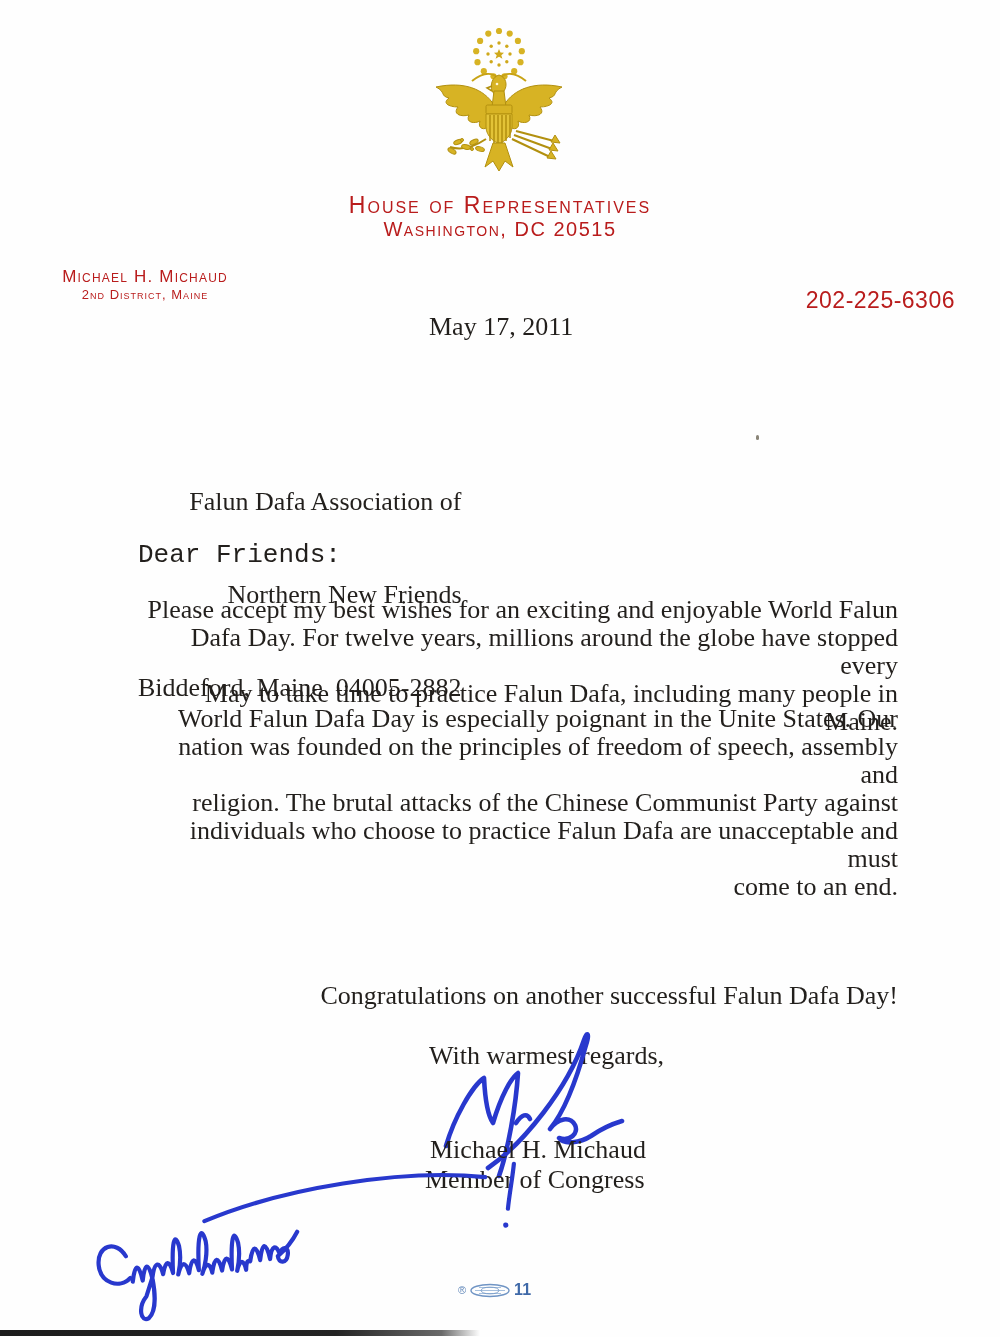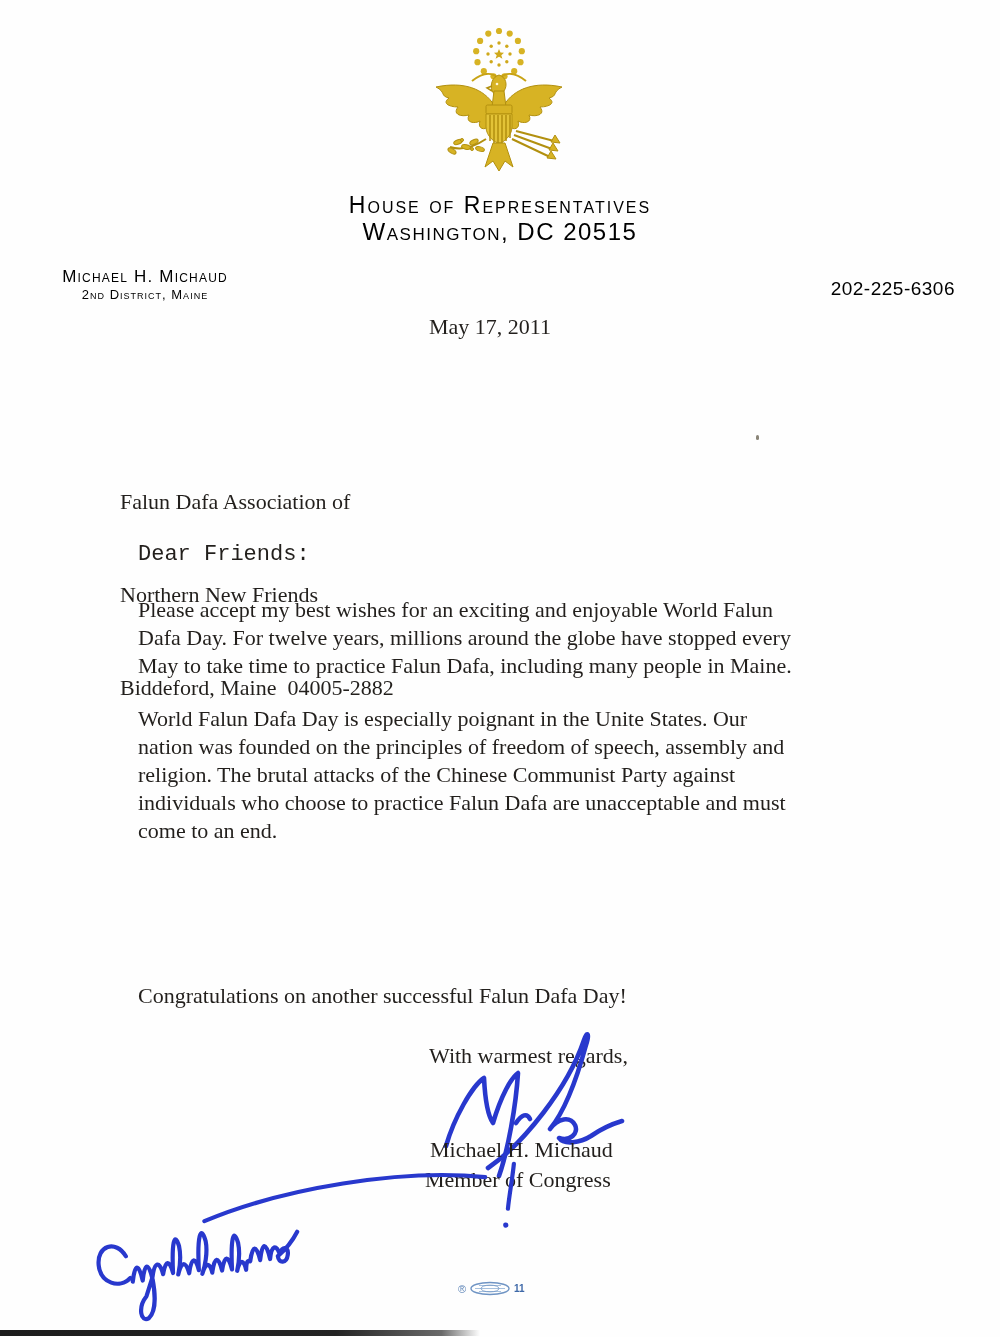--- a/index.html
+++ b/index.html
@@ -7,51 +7,51 @@
     position:relative;
     width:1000px;height:1337px;
     margin:0 auto;
     background:#fefefe;
     font-family:"Liberation Serif", serif;
     color:#221f1c;
     overflow:hidden;
   }
   .abs{position:absolute;}
   
-  .lh-blue{color:#000000;font-family:"Liberation Sans", sans-serif;}
+  .lh-blue{color:#b91c1c;font-family:"Liberation Sans", sans-serif;}
   .office{
     top:192px;left:0;width:1000px;text-align:center;
     font-size:23px;font-variant:small-caps;letter-spacing:2px;font-weight:500;
   }
   .city{
     top:218px;left:0;width:1000px;text-align:center;
-    font-size:24px;font-variant:small-caps;letter-spacing:1.5px;font-weight:500;
+    font-size:20px;font-variant:small-caps;letter-spacing:1.5px;font-weight:500;
   }
   .member-block{top:267px;left:40px;width:210px;text-align:center;}
   .member-name{font-size:17px;font-variant:small-caps;letter-spacing:1.2px;}
   .member-district{font-size:13px;font-variant:small-caps;letter-spacing:1px;margin-top:0;}
-  .phone{top:278px;right:45px;font-size:19px;letter-spacing:0.5px;}
+  .phone{top:287px;right:45px;font-size:23px;letter-spacing:0.5px;}
   
-  .serif-line{font-size:22px;line-height:28px;}
+  .serif-line{font-size:26px;line-height:28px;text-align:right;}
   .date{top:313px;left:429px;}
-  .recipient{top:424px;left:120px;line-height:31px;white-space:pre-wrap;}
+  .recipient{top:424px;left:138px;line-height:31px;white-space:pre-wrap;}
   .salutation{top:541px;left:138px;font-family:Liberation Mono, monospace;}
   .para{left:138px;width:760px;white-space:pre-line;}
   .p0{top:596px;} .p1{top:705px;} .p2{top:872px;} .p3{top:982px;}
   .closing{top:1042px;left:429px;}
   .signer-name{top:1136px;left:430px;}
   .signer-title{top:1166px;left:425px;}
   
   .sig-svg{top:1026px;left:428px;}
   .congrats-wrap{top:1196px;left:92px;width:470px;height:150px;transform:rotate(-6.5deg);transform-origin:20px 80px;}
   .ink{stroke:#2838cd;fill:none;stroke-linecap:round;stroke-linejoin:round;}
   
   .bug{top:1281px;left:458px;display:flex;align-items:center;gap:3px;color:#5e85b8;font-family:"Liberation Sans", sans-serif;}
   .bug .reg{font-size:11px;}
-  .bug .num{font-size:10px;font-weight:bold;color:#3f69a8;}
+  .bug .num{font-size:16px;font-weight:bold;color:#3f69a8;}
   
   .scan-edge{top:1330px;left:0;width:480px;height:6px;
     background:linear-gradient(to right,#1d1d1d 0%,#242424 70%,#6a6a6a 92%,rgba(120,120,120,0) 100%);}
   .speck{top:435px;left:756px;width:3px;height:5px;background:#8a8578;border-radius:2px;}
   .seal{top:28px;left:423px;}
 </style>
 </head>
 <body>
 
 <div class="page">

